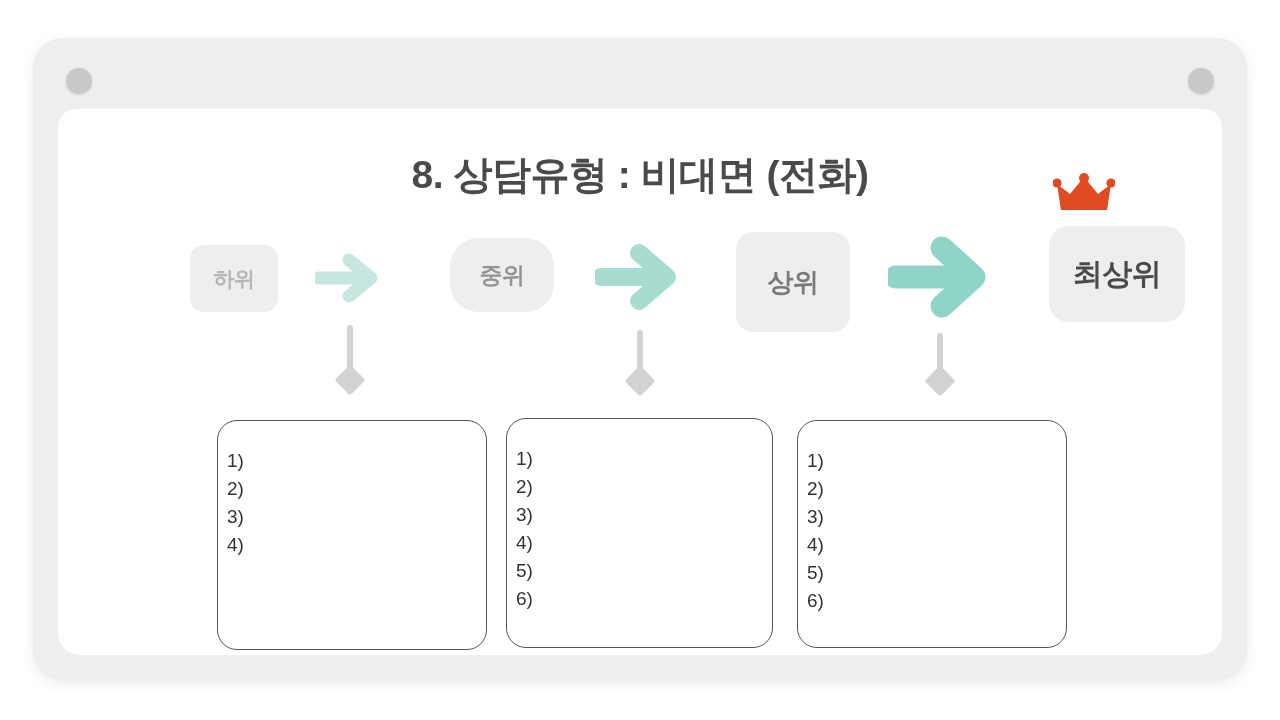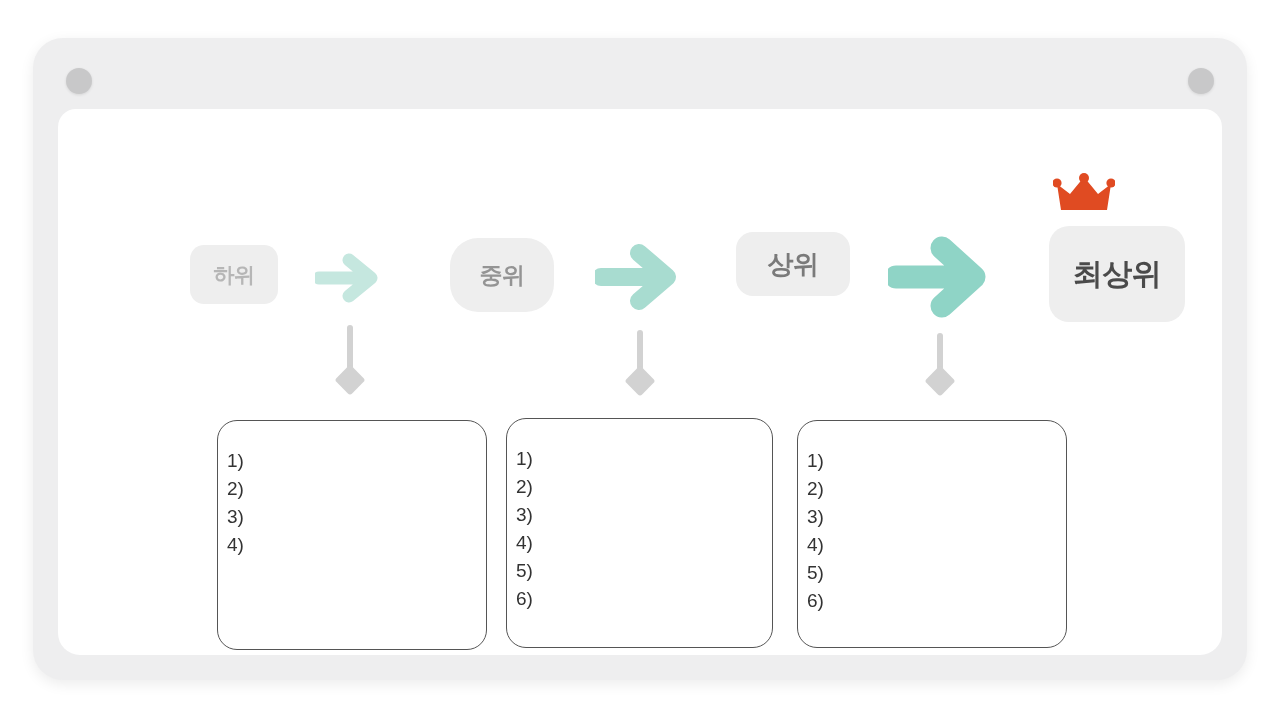--- a/index.html
+++ b/index.html
@@ -80,23 +80,23 @@
     position: absolute;
     background: #eeeeee;
     border-radius: 16px;
     display: flex;
     align-items: center;
     justify-content: center;
     font-weight: bold;
     letter-spacing: -0.5px;
   }
 
-  .tier-chip.t0 { left: 190px; top: 17px; width: 88px;  height: 59px; font-size: 21px; color: #b6b6b6; border-radius: 14px; }
+  .tier-chip.t0 { left: 190px; top: 17px; width: 88px;  height: 67px; font-size: 21px; color: #b6b6b6; border-radius: 14px; }
   .tier-chip.t1 { left: 450px; top: 10px; width: 104px;  height: 74px; font-size: 23px; color: #949494; border-radius: 28px; }
-  .tier-chip.t2 { left: 736px; top: 4px;  width: 114px; height: 64px; font-size: 26px; color: #7a7a7a; border-radius: 17px; }
+  .tier-chip.t2 { left: 736px; top: 4px;  width: 114px; height: 100px; font-size: 26px; color: #7a7a7a; border-radius: 17px; }
   .tier-chip.t3 { left: 1013px; top: -2px; width: 136px; height: 96px; font-size: 30px; color: #4a4a4a; border-radius: 20px; margin-left: 36px; }
 
   
   .chev {
     position: absolute;
     display: block;
   }
   .chev.a0 { left: 315px; top: 250px; }
   .chev.a1 { left: 595px; top: 240px; }
   .chev.a2 { left: 888px; top: 232px; }
@@ -173,20 +173,21 @@
 <body>
 
 <div id="slide-root">
 
   <div class="device-frame">
     <div class="frame-dot left"></div>
     <div class="frame-dot right"></div>
     <div class="device-screen"></div>
   </div>
 
+  <div class="slide-title">8. 상담유형 : 비대면 (전화)</div>
 
   <span class="crown-icon">
     <svg width="62" height="42" viewBox="0 0 62 42">
       <path d="M8 38 L4 12 L17 22 L31 5 L45 22 L58 12 L54 38 Z" fill="#e04b22"></path>
       <circle cx="4" cy="11" r="4.6" fill="#e04b22"></circle>
       <circle cx="31" cy="6" r="5.0" fill="#e04b22"></circle>
       <circle cx="58" cy="11" r="4.6" fill="#e04b22"></circle>
     </svg>
   </span>
 

